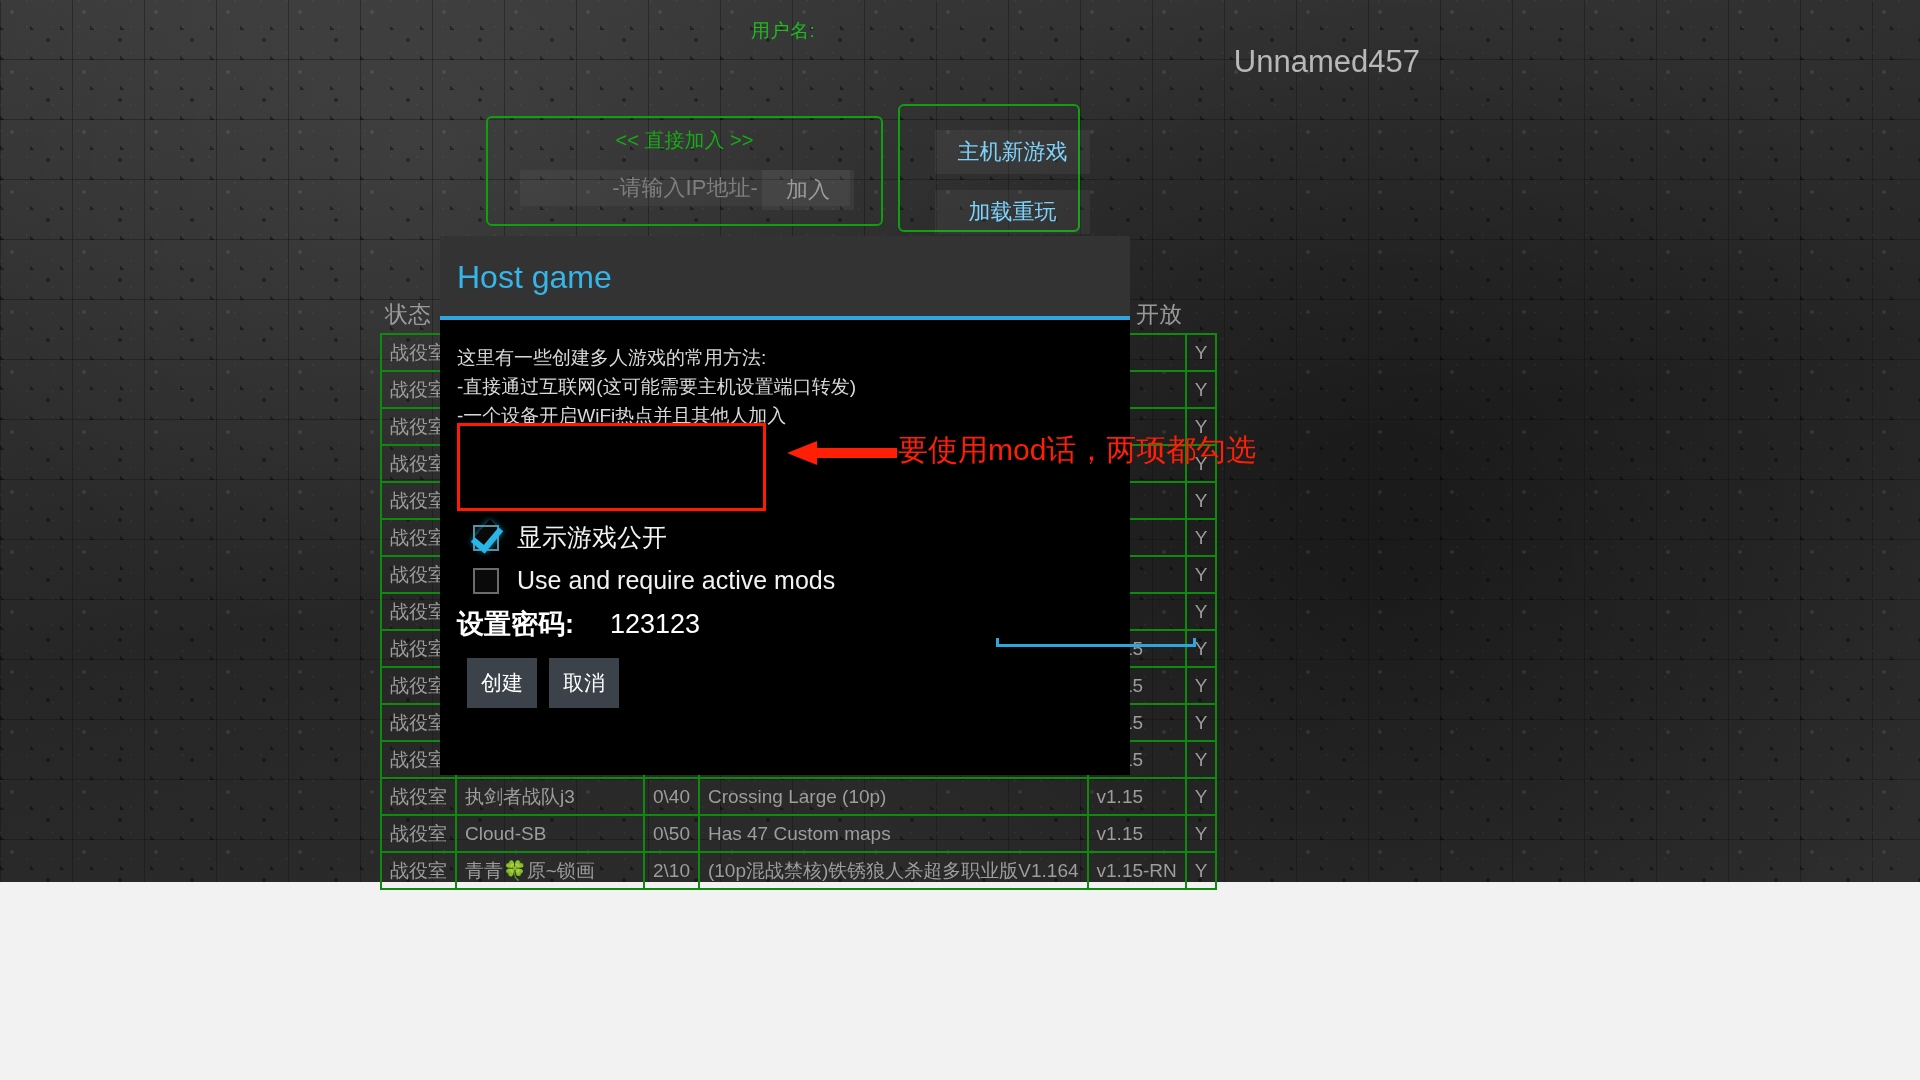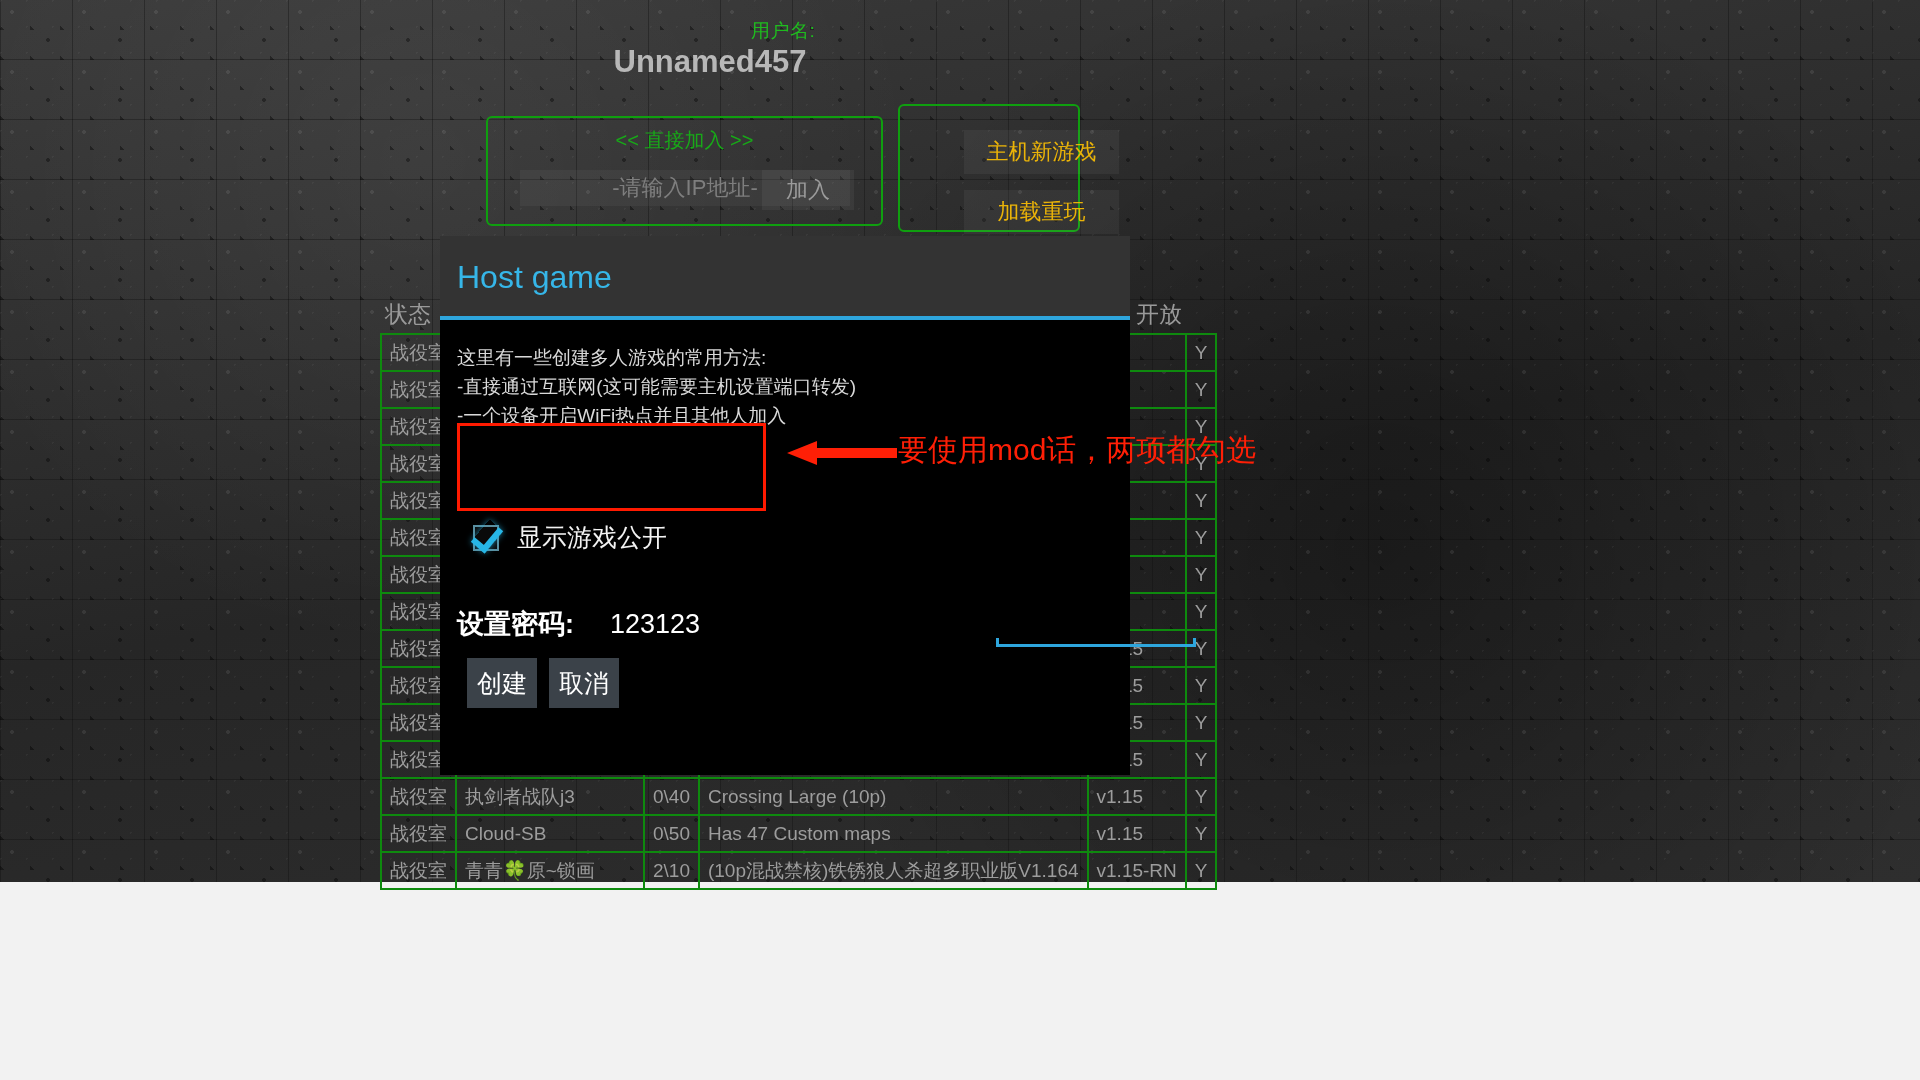--- a/index.html
+++ b/index.html
@@ -42,22 +42,22 @@
     position:absolute; left:0; top:882px; width:1920px; height:198px;
     background:#f2f2f2;
   }
 
   
   .username-label{
     position:absolute; left:751px; top:18px;
     color:#1fbb1f; font-size:19px; letter-spacing:.5px;
   }
   .username-value{
-    position:absolute; left:0; top:44px; width:1420px; text-align:center;
-    color:#b8b8b8; font-size:31px;font-weight:bold;
+    position:absolute; left:0; top:44px; width:1420px; text-align:right;
+    color:#b8b8b8; font-size:31px;
   }
 
   
   .panel-join{
     position:absolute; left:486px; top:116px; width:397px; height:110px;
     border:2px solid #0f9f0f; border-radius:6px;
   }
   .join-title{
     position:absolute; left:486px; top:127px; width:397px; text-align:center;
     color:#18a818; font-size:20px;
@@ -72,23 +72,23 @@
     background:rgba(255,255,255,0.05);
     color:#9b9b9b; font-size:22px; line-height:40px; text-align:center;
   }
 
   
   .panel-host{
     position:absolute; left:898px; top:104px; width:182px; height:128px;
     border:2px solid #0f9f0f; border-radius:6px;
   }
   .host-btn{
-    position:absolute; left:964px; width:155px; height:44px;
+    position:absolute; left:935px; width:155px; height:44px;
     background:rgba(255,255,255,0.05);
-    color:#eab308; font-size:22px; line-height:44px; text-align:center;
+    color:#7dd3fc; font-size:22px; line-height:44px; text-align:center;
   }
   .host-btn.b1{ top:130px; }
   .host-btn.b2{ top:190px; }
 
   
   .col-head{
     position:absolute; color:#9a9a9a; font-size:23px;
   }
   .srv-table{
     position:absolute; left:380px; top:333px; width:810px;
@@ -169,21 +169,21 @@
   }
   .pw-underline::before,.pw-underline::after{
     content:""; position:absolute; top:-6px; width:3px; height:9px; background:#2ea6dd;
   }
   .pw-underline::before{ left:0; }
   .pw-underline::after{ right:0; }
 
   
   .dlg-btn{
     position:absolute; top:338px; height:50px;
-    background:#3b4249; color:#ffffff; font-size:25px;
+    background:#3b4249; color:#ffffff; font-size:21px;
     line-height:50px; text-align:center;
   }
   .dlg-btn.ok{ left:27px; width:70px; }
   .dlg-btn.cancel{ left:109px; width:70px; }
 
   
   .anno-box{
     position:absolute; left:457px; top:423px; width:309px; height:88px;
     border:3px solid #ff1a00;
     pointer-events:none;
@@ -352,20 +352,24 @@
         <div>这里有一些创建多人游戏的常用方法:</div>
         <div>-直接通过互联网(这可能需要主机设置端口转发)</div>
         <div>-一个设备开启WiFi热点并且其他人加入</div>
       </div>
 
     <div class="cb-row r1">
       <span class="cb-box checked"></span>
       <span class="cb-label">显示游戏公开</span>
     </div>
 
+    <div class="cb-row r2">
+      <span class="cb-box"></span>
+      <span class="cb-label">Use and require active mods</span>
+    </div>
 
     <div class="pw-row">
       <span class="pw-label">设置密码:</span>
       <span class="pw-field">123123</span>
     </div>
     <div class="pw-underline"></div>
 
     <div class="dlg-btn ok">创建</div>
     <div class="dlg-btn cancel">取消</div>
   </div>

